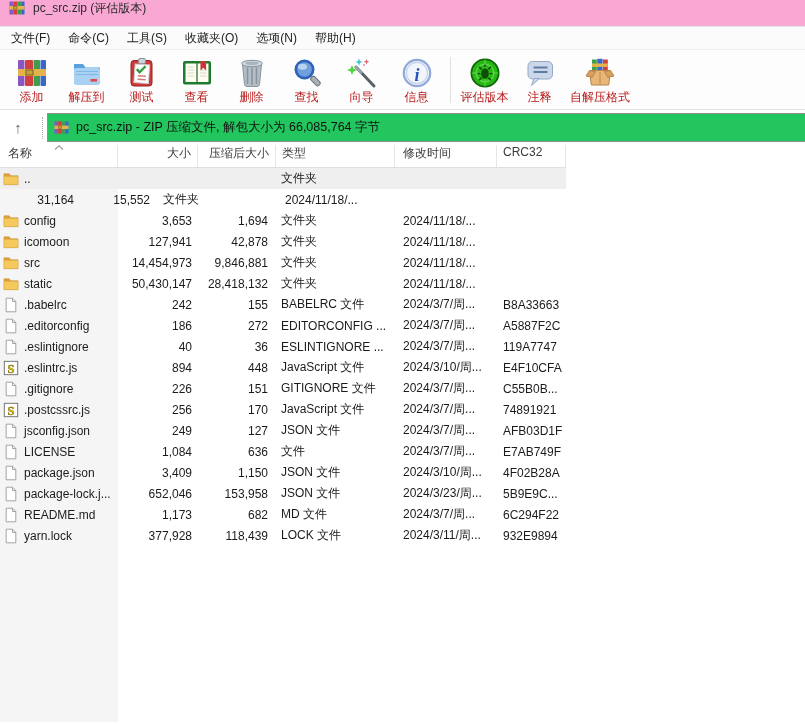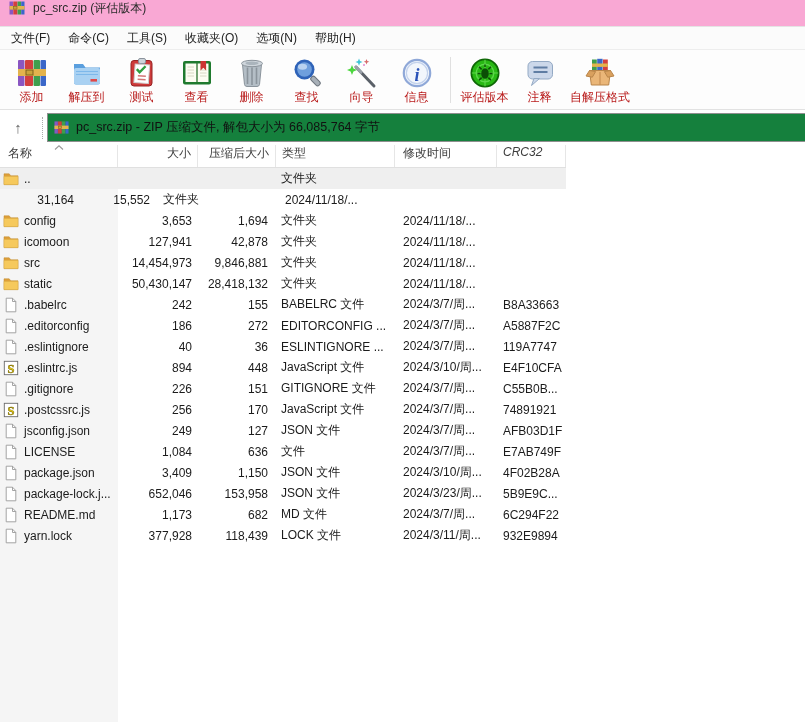--- a/index.html
+++ b/index.html
@@ -44,21 +44,21 @@
 
   
   .addressbar { height:35px; background:#ffffff; display:flex; align-items:center; }
   .up-btn {
     width:26px; height:26px; margin-left:5px; border:none; background:transparent;
     color:#6a6a6a; font-size:15px; line-height:24px; text-align:center; padding:0;
   }
   .addr-grip { height:22px; border-left:1px dotted #ababab; margin:0 4px 0 11px; }
   .addr-box {
     flex:1; height:29px; border:1px solid #8f8f8f; border-right:none;
-    background:#15803d; display:flex; align-items:center; gap:7px; padding-left:6px;
+    background:#22c55e; display:flex; align-items:center; gap:7px; padding-left:6px;
     font-size:12.5px; color:#111;
   }
   .addr-box .mini-icon { width:15px; height:15px; flex:0 0 auto; }
 
   
   .header-row {
     height:23px; display:flex; background:#ffffff; position:relative;
   }
   .header-inner { display:flex; border-bottom:1px solid #e0e0e0; }
   .hcell {
@@ -287,21 +287,21 @@
       </div>
       <div class="hcell num" style="width: 78px;">
         <span>压缩后大小</span>
       </div>
       <div class="hcell" style="width: 119px;">
         <span>类型</span>
       </div>
       <div class="hcell" style="width: 102px; padding-left: 8px;">
         <span>修改时间</span>
       </div>
-      <div class="hcell" style="width: 69px; font-style: italic;">
+      <div class="hcell" style="width: 69px;">
         <span>CRC32</span>
       </div>
     </div>
 </div>
 
 <div class="filelist">
   <div class="col-band"></div>
   <div class="rows" id="rows">
       <div class="frow updir">
         <div class="cell c-name">

